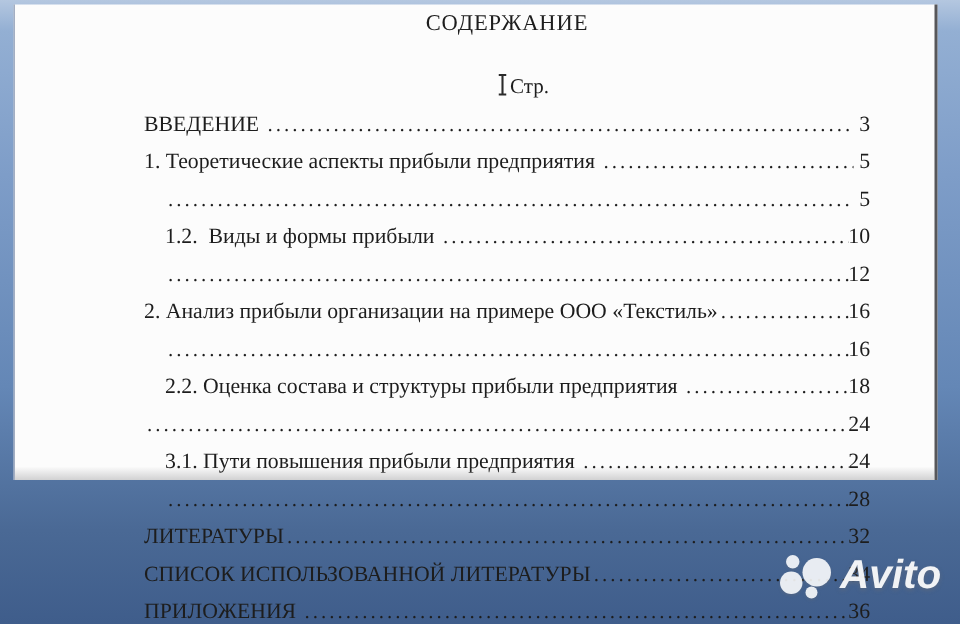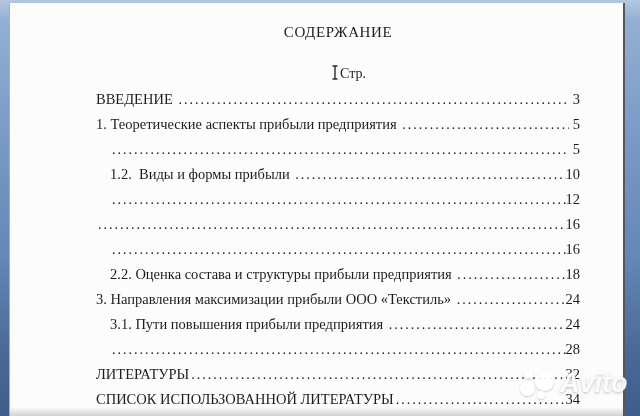--- a/index.html
+++ b/index.html
@@ -6,25 +6,25 @@
   html,body { width:640px; height:416px; overflow:hidden; }
   body { font-family:"Liberation Serif", serif; }
 
   .screen {
     position:relative; width:640px; height:416px; overflow:hidden;
     background:linear-gradient(180deg,#b4c7e0 0%, #93afd3 5%, #7e9dc8 28%, #6487b6 62%, #4a6ب95 85%, #44628f 100%);
     background:linear-gradient(180deg,#b4c7e0 0%, #93afd3 5%, #7e9dc8 28%, #6487b6 62%, #4a6995 85%, #3f5d8b 100%);
   }
 
   .page {
-    position:absolute; left:9px; top:3px; width:616px; height:413px;
+    position:absolute; left:9px; top:3px; width:616px; height:317px;
     background:#fcfcfc;
     border-right:2px solid #57575a;
     border-left:1px solid rgba(90,110,145,.55);
-    padding:20px 43px 0 86px;
+    padding:4px 43px 0 86px;
     color:#1d1d1d;
   }
   .page::after {
     content:""; position:absolute; left:0; right:0; bottom:0; height:9px;
     background:linear-gradient(180deg, rgba(150,150,150,0) 0%, rgba(140,140,142,.38) 100%);
     pointer-events:none;
   }
 
   .doc-title {
     text-align:center; font-size:15px; letter-spacing:.6px;
@@ -104,34 +104,34 @@
         <div class="toc-row indent">
           <span class="toc-label">1.2.  Виды и формы прибыли </span>
           <span class="toc-leader">................................................................................................................................................................</span>
           <span class="toc-page">10</span>
         </div>
         <div class="toc-row indent">
           <span class="toc-leader">................................................................................................................................................................</span>
           <span class="toc-page">12</span>
         </div>
         <div class="toc-row">
+          <span class="toc-label">2. Анализ прибыли организации на примере ООО «Текстиль»</span>
           <span class="toc-leader">................................................................................................................................................................</span>
           <span class="toc-page">16</span>
         </div>
         <div class="toc-row indent">
           <span class="toc-leader">................................................................................................................................................................</span>
           <span class="toc-page">16</span>
         </div>
         <div class="toc-row indent">
           <span class="toc-label">2.2. Оценка состава и структуры прибыли предприятия </span>
           <span class="toc-leader">................................................................................................................................................................</span>
           <span class="toc-page">18</span>
         </div>
         <div class="toc-row">
-          <span class="toc-label">3. Направления максимизации прибыли ООО «Текстиль» </span>
           <span class="toc-leader">................................................................................................................................................................</span>
           <span class="toc-page">24</span>
         </div>
         <div class="toc-row indent">
           <span class="toc-label">3.1. Пути повышения прибыли предприятия </span>
           <span class="toc-leader">................................................................................................................................................................</span>
           <span class="toc-page">24</span>
         </div>
         <div class="toc-row indent">
           <span class="toc-leader">................................................................................................................................................................</span>

